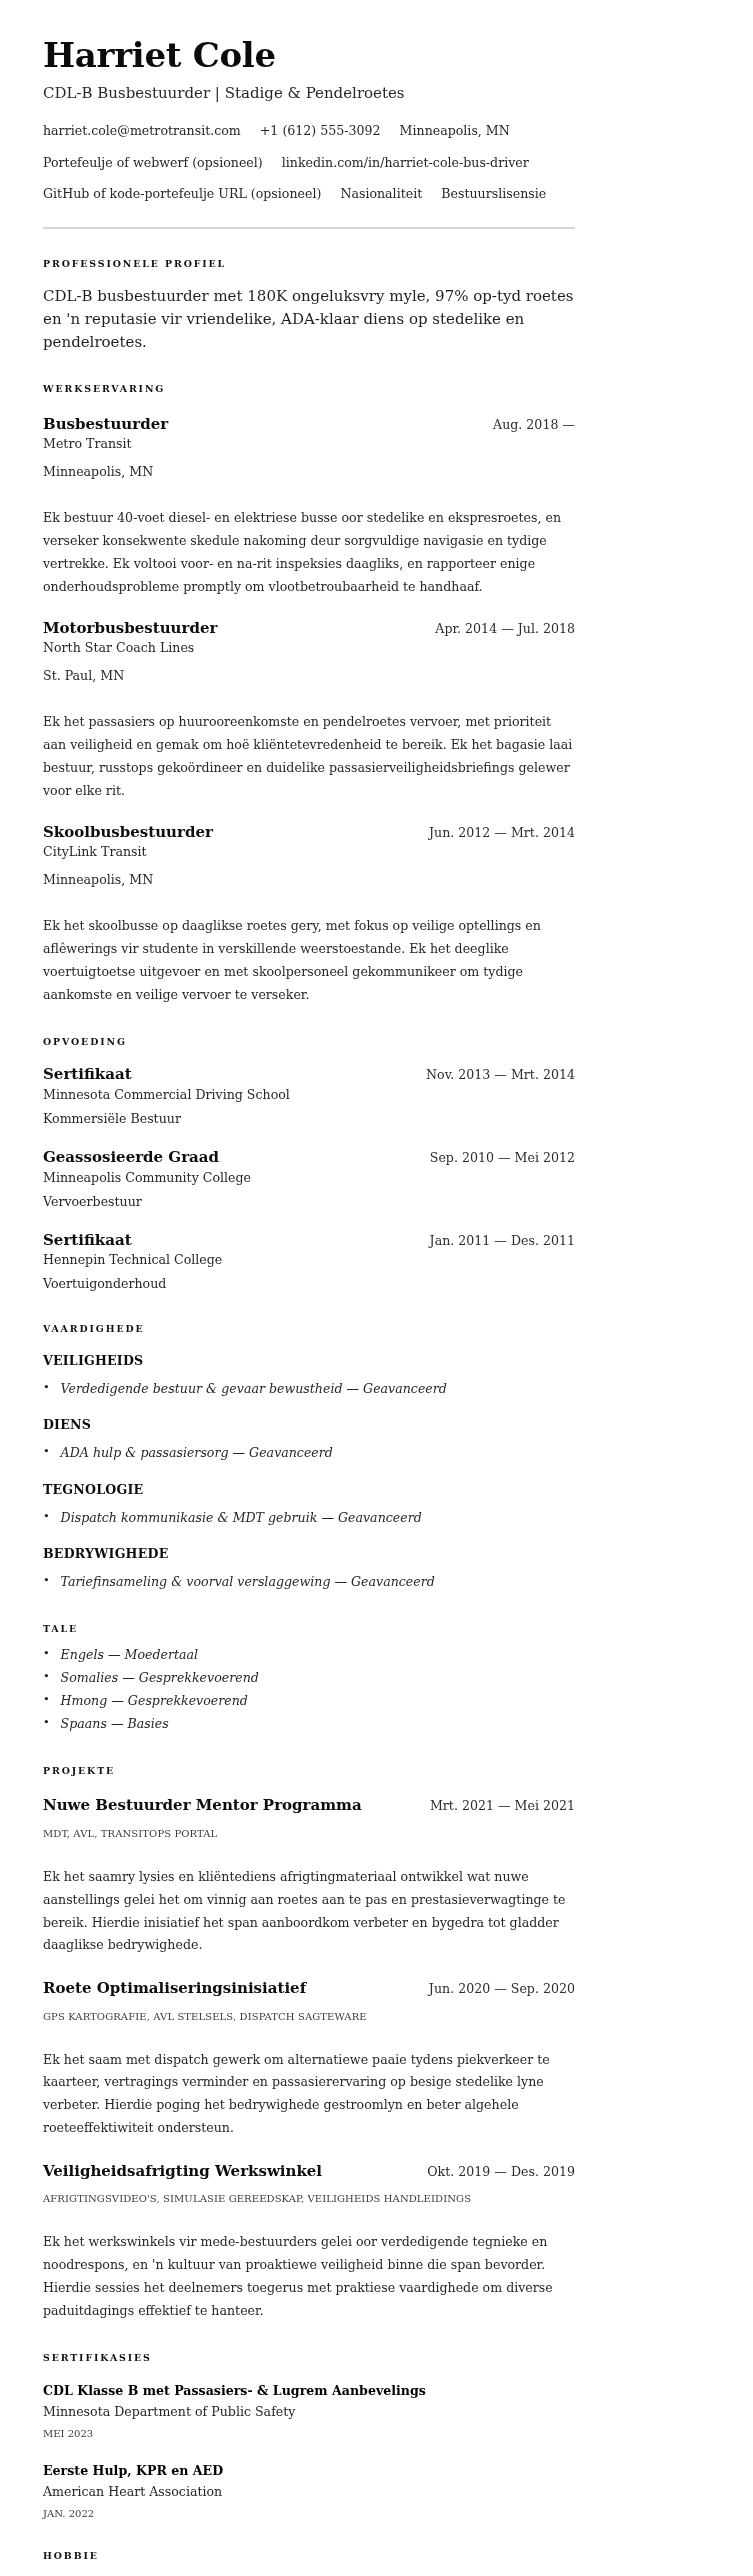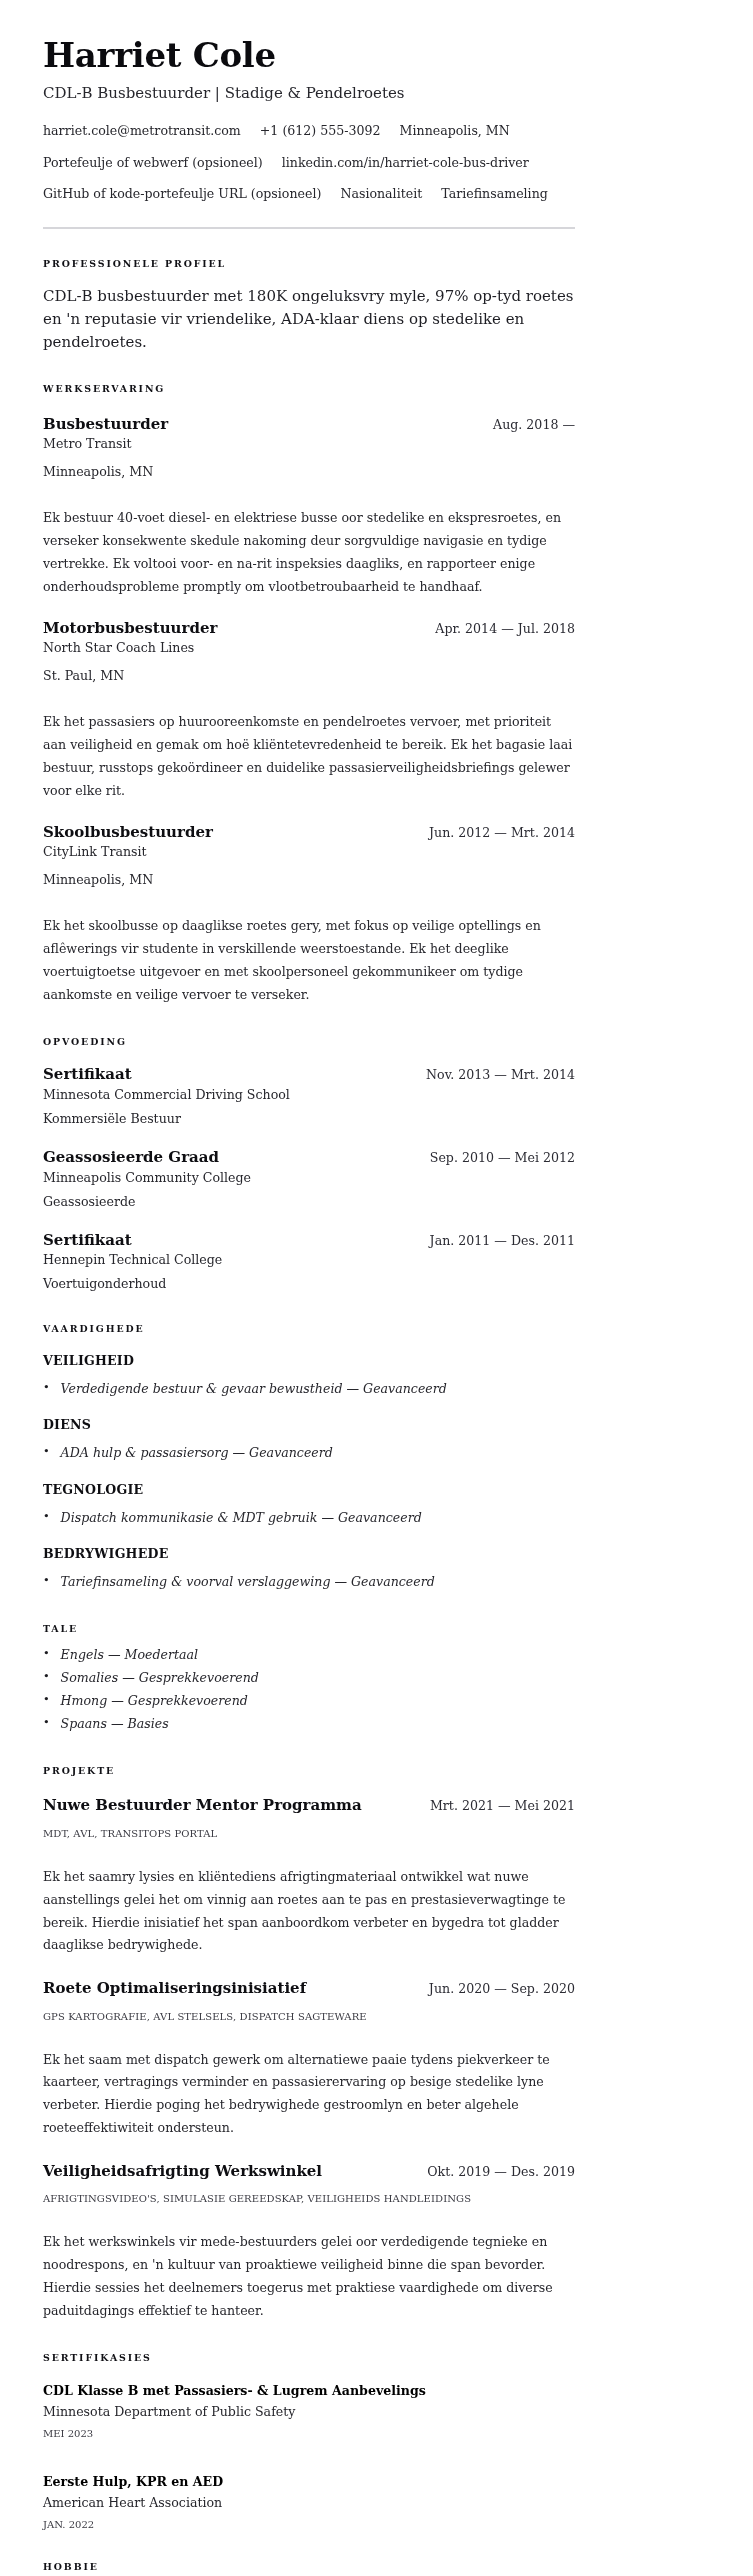--- a/index.html
+++ b/index.html
@@ -41,21 +41,21 @@
   ul.bullets { list-style: none; margin-top: 8.8px; font-style: italic; }
   ul.bullets li { position: relative; padding-left: 17.6px; font-size: 12.6px; line-height: 1.82; color: #26262c; }
   ul.bullets li::before { content: "\2022"; position: absolute; left: 0; top: 0; font-size: 11.3px; color: #1b1b20; }
   .lang-list { margin-top: 16.3px; }
 
   .proj { margin-top: 21.4px; }
   .proj.first { margin-top: 19px; }
   .proj-tech { font-size: 10px; color: #3a3a42; text-transform: uppercase; margin-top: 11.3px; line-height: 1.4; letter-spacing: 0.1px; }
   .proj-body { font-size: 12.6px; line-height: 1.82; color: #26262c; margin-top: 25px; }
 
-  .cert { margin-top: 32px; }
+  .cert { margin-top: 21px; }
   .cert.first { margin-top: 17.6px; }
   .cert-title { font-size: 12.6px; font-weight: bold; color: #000000; line-height: 1.4; }
   .cert-org { font-size: 12.6px; color: #26262c; line-height: 1.5; margin-top: 3.8px; }
   .cert-date { font-size: 10px; color: #3a3a42; text-transform: uppercase; line-height: 1.5; margin-top: 3.8px; }
 </style>
 </head>
 <body>
 
 <div class="page">
 
@@ -68,21 +68,21 @@
       <span>+1 (612) 555-3092</span>
       <span>Minneapolis, MN</span>
     </div>
     <div class="contact-row">
       <span>Portefeulje of webwerf (opsioneel)</span>
       <span>linkedin.com/in/harriet-cole-bus-driver</span>
     </div>
     <div class="contact-row">
       <span>GitHub of kode-portefeulje URL (opsioneel)</span>
       <span>Nasionaliteit</span>
-      <span>Tariefinsameling</span>
+      <span>Bestuurslisensie</span>
     </div>
     <hr class="divider">
   </header>
 
   <section class="section first">
     <h2 class="section-title">PROFESSIONELE PROFIEL</h2>
     <p class="summary">CDL-B busbestuurder met 180K ongeluksvry myle, 97% op-tyd roetes en 'n reputasie vir vriendelike, ADA-klaar diens op stedelike en pendelroetes.</p>
   </section>
 
   <section class="section">
@@ -130,37 +130,37 @@
       <div class="entry-org">Minnesota Commercial Driving School</div>
       <div class="entry-field">Kommersiële Bestuur</div>
     </div>
 
     <div class="edu-entry">
       <div class="entry-head">
         <div class="entry-title">Geassosieerde Graad</div>
         <div class="entry-date">Sep. 2010 — Mei 2012</div>
       </div>
       <div class="entry-org">Minneapolis Community College</div>
-      <div class="entry-field">Geassosieerde</div>
+      <div class="entry-field">Vervoerbestuur</div>
     </div>
 
     <div class="edu-entry">
       <div class="entry-head">
         <div class="entry-title">Sertifikaat</div>
         <div class="entry-date">Jan. 2011 — Des. 2011</div>
       </div>
       <div class="entry-org">Hennepin Technical College</div>
       <div class="entry-field">Voertuigonderhoud</div>
     </div>
   </section>
 
   <section class="section">
     <h2 class="section-title">VAARDIGHEDE</h2>
 
-    <div class="skill-cat first">VEILIGHEID</div>
+    <div class="skill-cat first">VEILIGHEIDS</div>
     <ul class="bullets">
       <li>Verdedigende bestuur &amp; gevaar bewustheid — Geavanceerd</li>
     </ul>
 
     <div class="skill-cat">DIENS</div>
     <ul class="bullets">
       <li>ADA hulp &amp; passasiersorg — Geavanceerd</li>
     </ul>
 
     <div class="skill-cat">TEGNOLOGIE</div>

